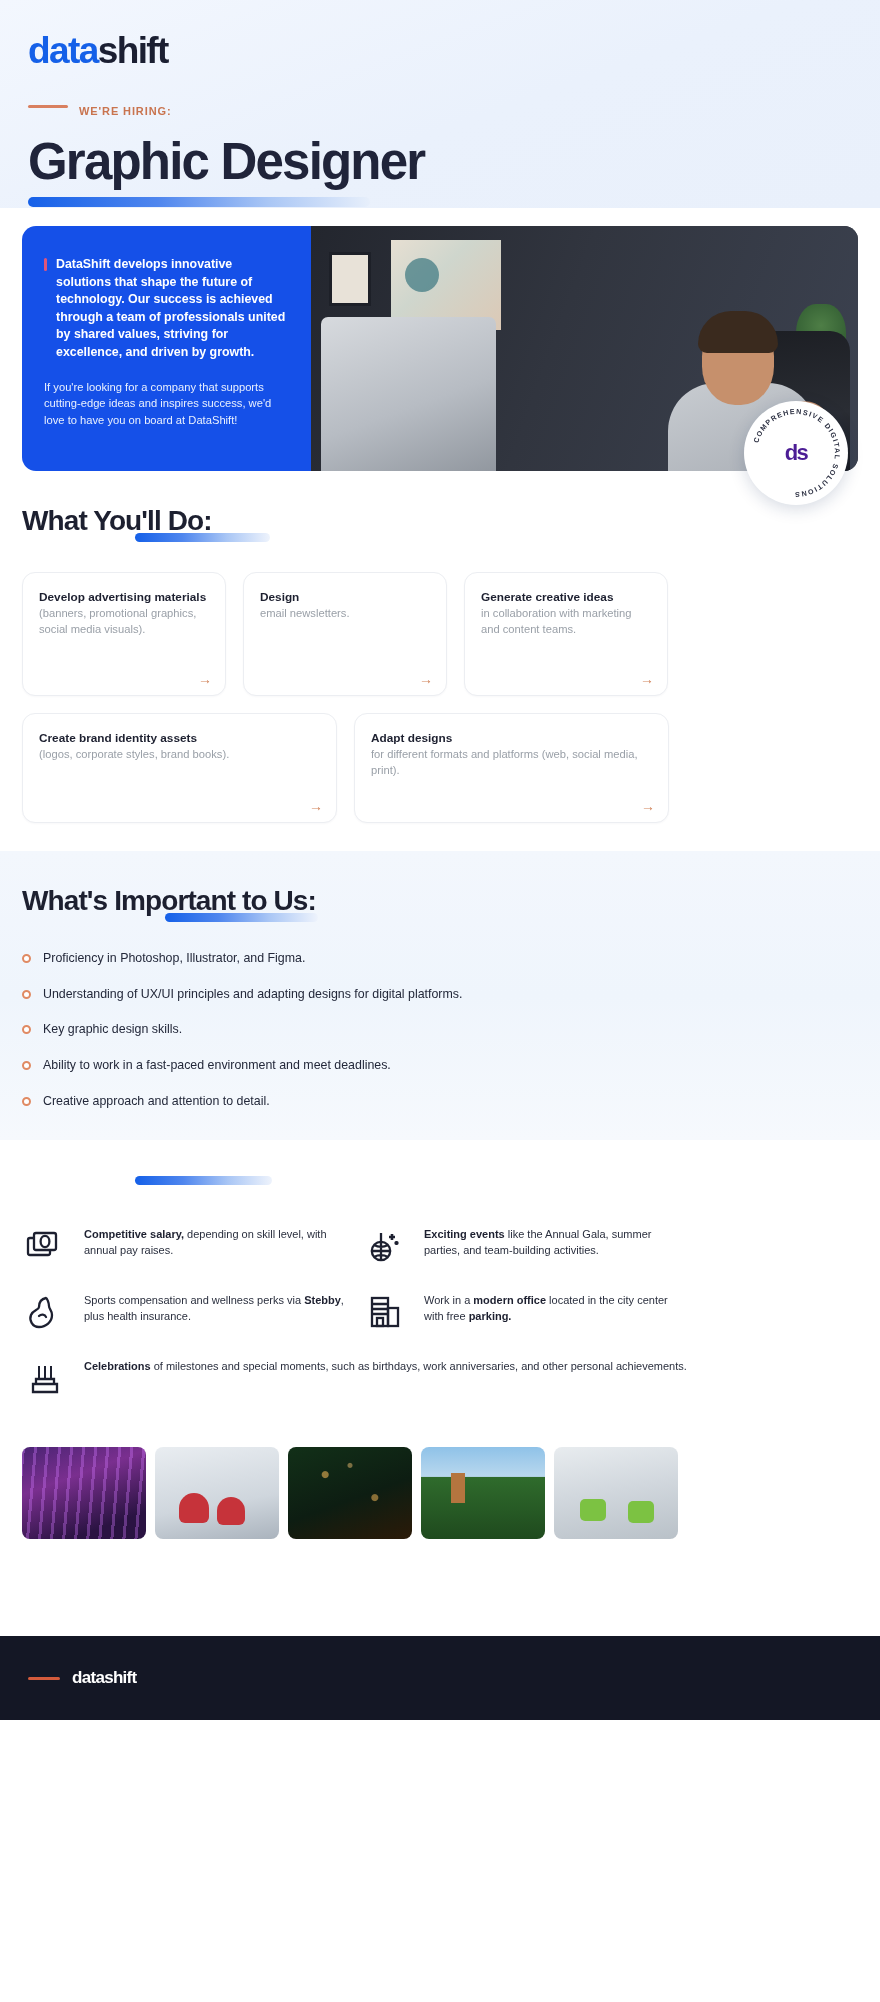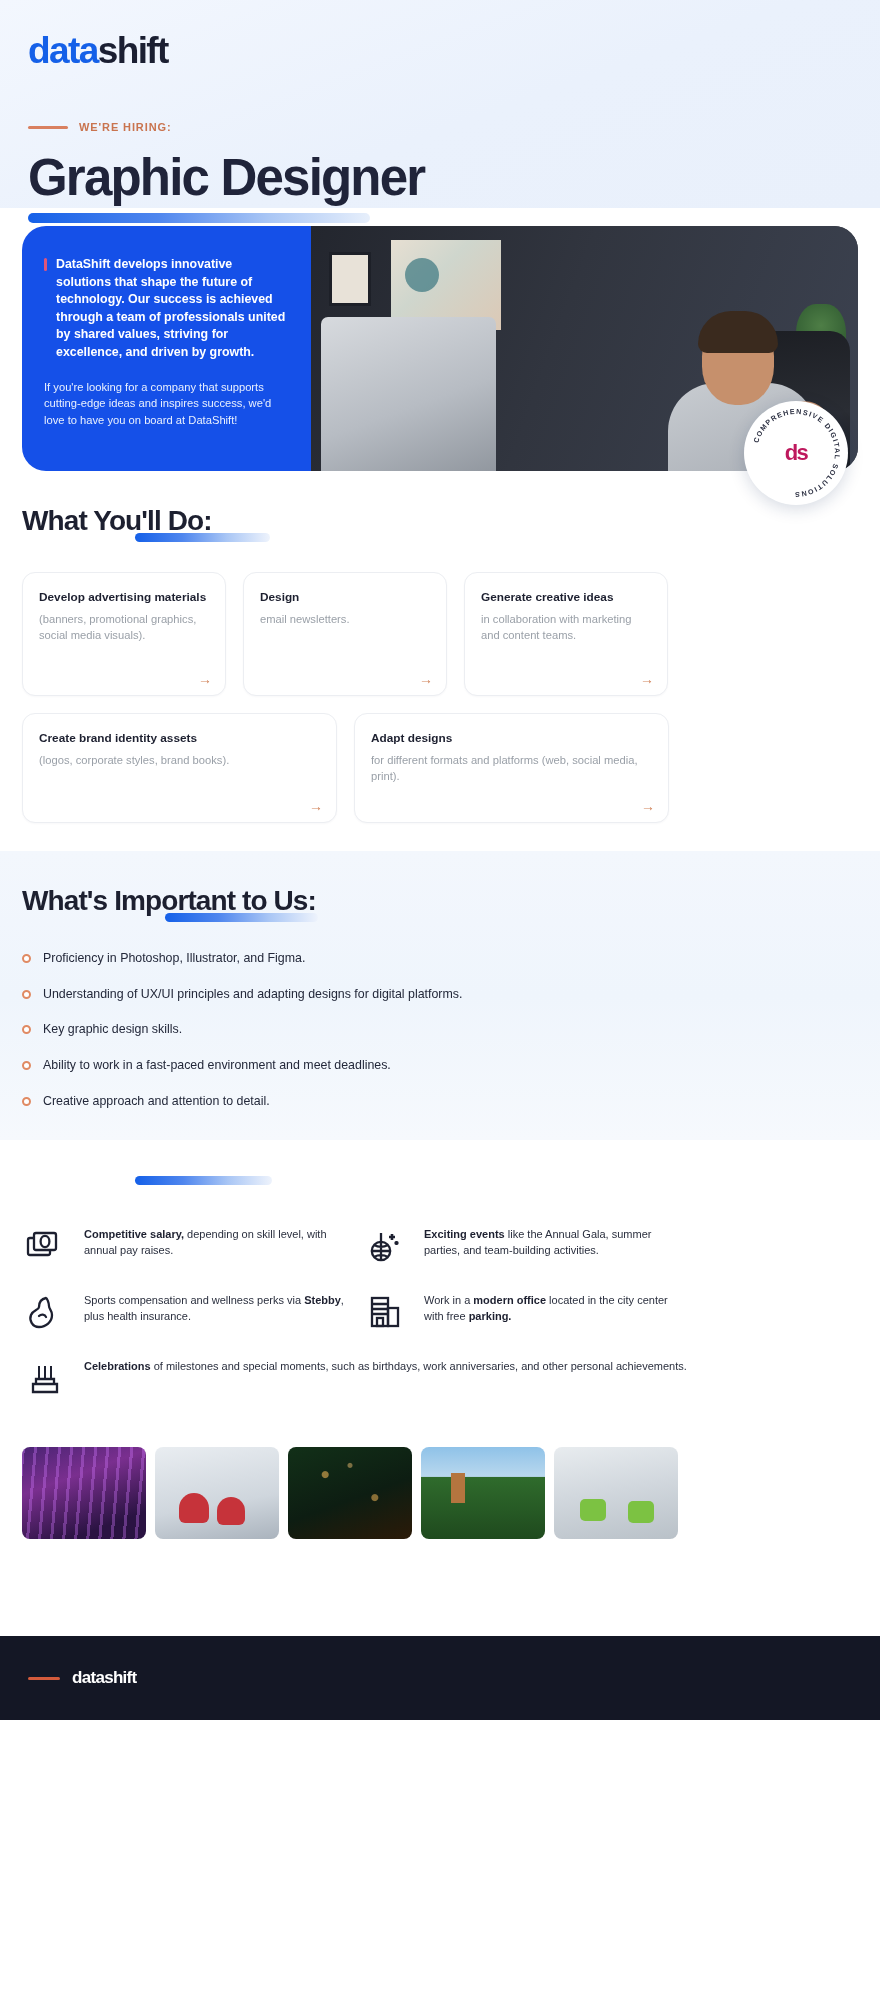--- a/index.html
+++ b/index.html
@@ -19,34 +19,34 @@
     background: linear-gradient(160deg, #f3f7fe 0%, #eaf1fc 55%, #e9f0fb 100%);
     padding: 22px 28px 30px 28px;
     height: 208px;
     position: relative;
   }
   .logo { display: flex; align-items: baseline; font-size: 37px; font-weight: 800;
           letter-spacing: -1.6px; line-height: 1; margin-top: 10px; }
   .logo .l1 { color: #1560e8; }
   .logo .l2 { color: #1b1f32; }
 
-  .hiring-row { display: flex; align-items: center; gap: 11px; margin-top: 52px; }
+  .hiring-row { display: flex; align-items: flex-start; gap: 11px; margin-top: 36px; }
   .hiring-dash { width: 40px; height: 3px; background: #d98060; border-radius: 2px; }
   .hiring-label { color: #c9744f; font-size: 11px; font-weight: 700; letter-spacing: 0.9px; }
 
   .job-title { font-size: 51px; font-weight: 700; letter-spacing: -1.8px;
                color: #20243a; margin-top: 18px; line-height: 1.04; }
   .title-underline {
     margin-top: 9px; width: 342px; height: 10px; border-radius: 6px;
     background: linear-gradient(90deg, #1560e8 0%, #4f86ee 38%, #a9c6f5 70%, #e7effb 100%);
   }
 
   
   .hero-wrap { padding: 18px 22px 0 22px; position: relative; }
-  .hero { display: flex; border-radius: 24px; overflow: hidden; height: 245px; position: relative; }
+  .hero { display: flex; border-radius: 14px; overflow: hidden; height: 245px; position: relative; }
   .hero-text { width: 289px; background: #1550e8; padding: 30px 24px 20px 22px; color: #fff; flex: none; }
   .hero-lead { font-size: 12.4px; font-weight: 700; line-height: 1.42; position: relative; padding-left: 12px; }
   .hero-lead .bar { position: absolute; left: 0; top: 2px; width: 3px; height: 13px; background: #e0557a; border-radius: 2px; }
   .hero-sub { font-size: 11.2px; line-height: 1.5; margin-top: 17px; color: #e9f0fe; font-weight: 400; }
   .hero-photo { flex: 1; position: relative; overflow: hidden; background: #2b2f38; }
 
   
   .ph-wall { position: absolute; inset: 0; background: linear-gradient(110deg,#23262e 0%,#31353f 45%,#3c4250 100%); }
   .ph-frame { position: absolute; width: 42px; height: 54px; background: #e8e2d8; border: 3px solid #1d2028;
               left: 18px; top: 26px; }
@@ -69,40 +69,40 @@
             background: #3a2a1e; border-radius: 44px 44px 12px 12px; }
   .ph-arm { position: absolute; bottom: 0; right: -12px; width: 52px; height: 78px;
             background: #c6906c; border-radius: 26px 26px 10px 10px; transform: rotate(12deg); }
 
   
   .badge {
     position: absolute; right: 32px; top: 193px; width: 104px; height: 104px;
     border-radius: 50%; background: #fff; box-shadow: 0 4px 16px rgba(20,40,90,.17);
     display: flex; align-items: center; justify-content: center;
   }
-  .badge-ds { font-size: 22px; font-weight: 800; color: #be185d; letter-spacing: -1.5px; }
+  .badge-ds { font-size: 22px; font-weight: 800; color: #4c1d95; letter-spacing: -1.5px; }
   .badge svg { position: absolute; inset: 0; }
   .badge text { font-size: 7.1px; font-weight: 700; fill: #2a2e40; letter-spacing: 1.3px;
                 font-family: "Liberation Sans", sans-serif; }
 
   
   .section { padding: 0 22px; }
   .sec-title { font-size: 28px; font-weight: 700; letter-spacing: -0.9px; color: #1d2030; }
   .sec-rule { height: 9px; border-radius: 6px; margin-top: -4px;
               background: linear-gradient(90deg,#1560e8 0%,#4f86ee 35%,#a9c6f5 68%,#eef3fc 100%); }
 
   
   .cards { display: flex; gap: 17px; margin-top: 30px; }
   .card {
     border: 1px solid #eceef2; border-radius: 13px; background: #fff;
     padding: 17px 16px 13px 16px; position: relative; min-height: 124px;
     box-shadow: 0 1px 2px rgba(30,40,70,.03);
   }
   .card h4 { font-size: 11.8px; font-weight: 700; color: #1d2030; line-height: 1.3; }
-  .card p { font-size: 11.2px; color: #9aa0a8; line-height: 1.42; margin-top: 7px; font-weight: 400; }
+  .card p { font-size: 11.2px; color: #9aa0a8; line-height: 1.42; margin-top: 1px; font-weight: 400; }
   .card .arrow { position: absolute; right: 13px; bottom: 9px; color: #d2855c; font-size: 14px; line-height: 1; }
   .cards-row2 { display: flex; gap: 17px; margin-top: 17px; }
 
   
   .important {
     background: linear-gradient(180deg,#f3f7fd 0%,#eff5fc 50%,#f6f9fd 100%);
     margin-top: 28px; padding: 34px 22px 30px 22px;
   }
   .bullets { margin-top: 28px; }
   .bullet { display: flex; align-items: flex-start; gap: 12px; margin-bottom: 19px; }

